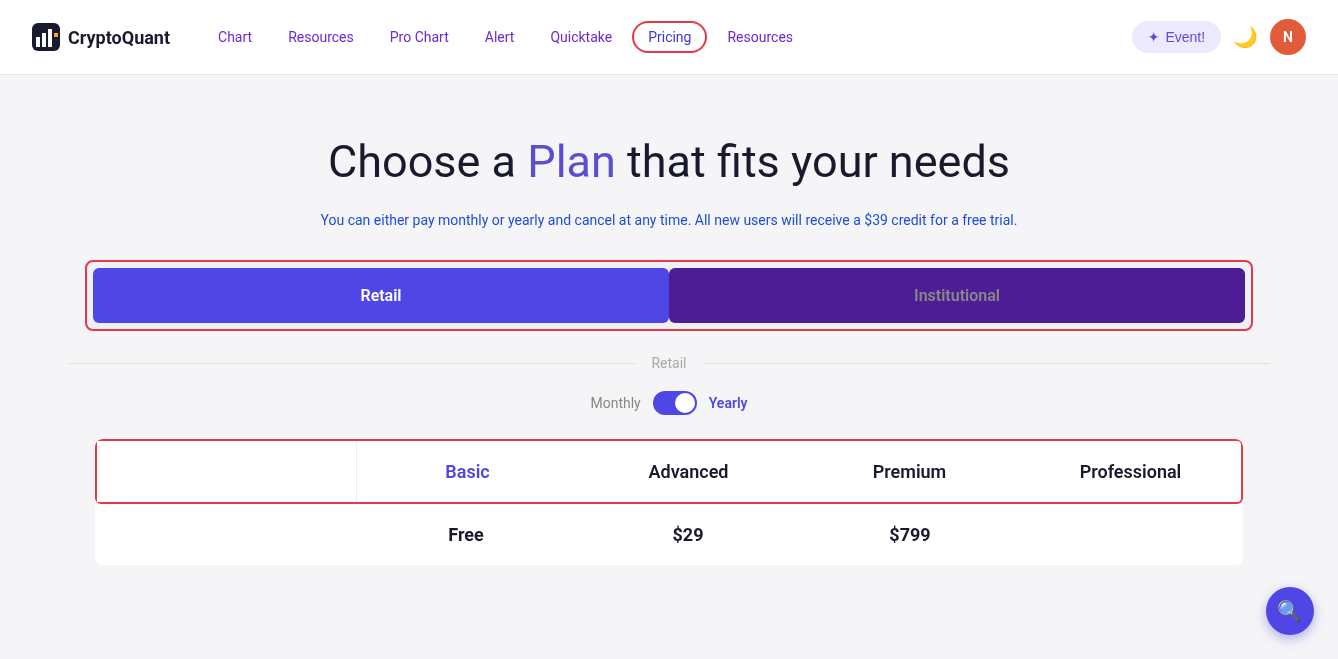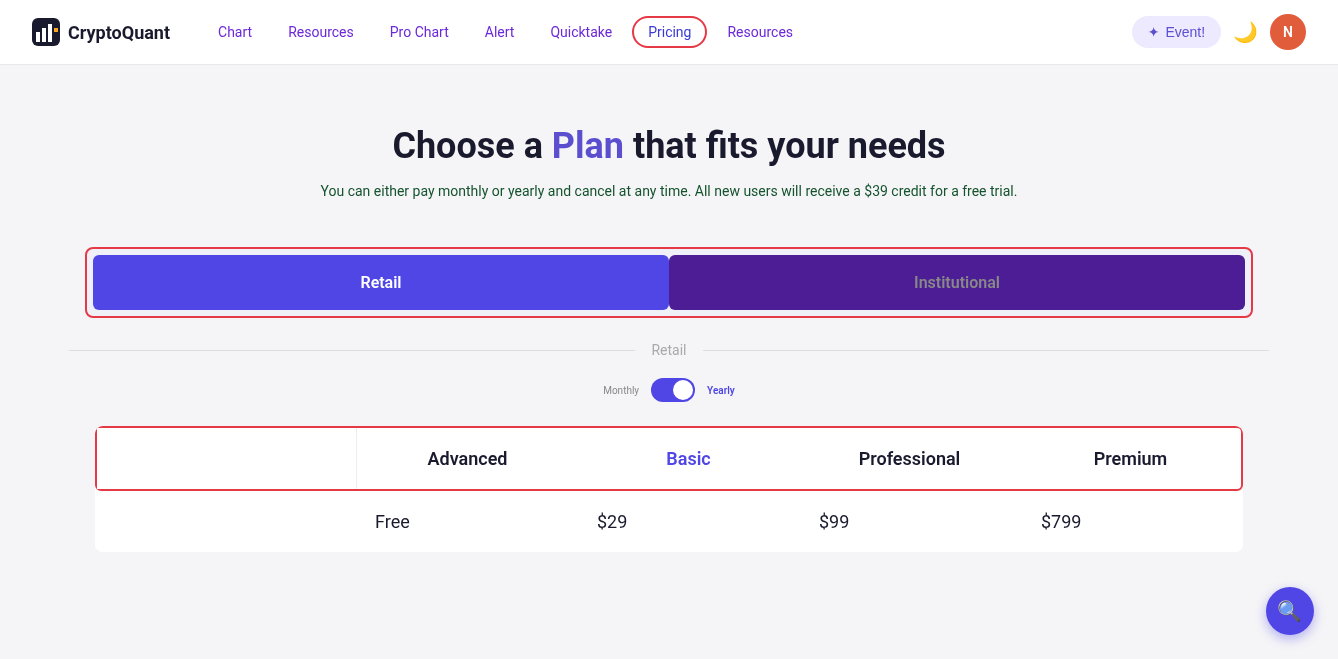--- a/index.html
+++ b/index.html
@@ -16,21 +16,21 @@
       overflow-x: hidden;
     }
 
     
     .navbar {
       background: #ffffff;
       display: flex;
       align-items: center;
       justify-content: space-between;
       padding: 0 32px;
-      height: 65px;
+      height: 75px;
       border-bottom: 1px solid #e8e8e8;
     }
 
     .navbar-left {
       display: flex;
       align-items: center;
       gap: 32px;
     }
 
     .logo {
@@ -114,34 +114,34 @@
 
     
     .main-content {
       padding: 60px 20px 40px;
       display: flex;
       flex-direction: column;
       align-items: center;
     }
 
     .page-heading {
-      font-size: 36px;
-      font-weight: 700;
+      font-size: 45px;
+      font-weight: 400;
       color: #1a1a2e;
-      margin-bottom: 16px;
+      margin-bottom: 24px;
     }
 
     .page-heading .highlight {
       color: #5b4fcf;
     }
 
     .page-subtitle {
       font-size: 14px;
-      color: #14532d;
-      margin-bottom: 48px;
+      color: #1d4ed8;
+      margin-bottom: 32px;
     }
 
     
     .plan-toggle-wrapper {
       border: 2px solid #e63946;
       border-radius: 8px;
       padding: 6px;
       width: 1168px;
       display: flex;
       background: #f0f0f8;
@@ -191,21 +191,21 @@
 
     
     .billing-toggle {
       display: flex;
       align-items: center;
       gap: 12px;
       margin-bottom: 24px;
     }
 
     .billing-label {
-      font-size: 10px;
+      font-size: 14px;
       color: #888;
     }
 
     .billing-label.active {
       color: #4f46e5;
       font-weight: 600;
     }
 
     .toggle-switch {
       width: 44px;
@@ -260,22 +260,23 @@
     }
 
     .pricing-prices {
       display: grid;
       grid-template-columns: 260px 1fr 1fr 1fr 1fr;
       background: white;
     }
 
     .price-cell {
       padding: 20px;
+      text-align: center;
       font-size: 18px;
-      font-weight: 400;
+      font-weight: 700;
       color: #1a1a2e;
     }
 
     .price-cell.empty {
       background: white;
     }
 
     
     .search-fab {
       position: fixed;
@@ -356,31 +357,30 @@
     <div class="toggle-switch">
       <div class="toggle-knob"></div>
     </div>
     <span class="billing-label active">Yearly</span>
   </div>
 
   <div class="pricing-table-wrapper">
 
     <div class="pricing-header">
       <div class="pricing-header-cell empty"></div>
+      <div class="pricing-header-cell basic">Basic</div>
       <div class="pricing-header-cell">Advanced</div>
-      <div class="pricing-header-cell basic">Basic</div>
+      <div class="pricing-header-cell">Premium</div>
       <div class="pricing-header-cell">Professional</div>
-      <div class="pricing-header-cell">Premium</div>
     </div>
 
     <div class="pricing-prices">
       <div class="price-cell empty"></div>
       <div class="price-cell">Free</div>
       <div class="price-cell">$29</div>
-      <div class="price-cell">$99</div>
       <div class="price-cell">$799</div>
     </div>
   </div>
 
 </div>
 
 <div class="search-fab">
   <span>🔍</span>
 </div>
 

